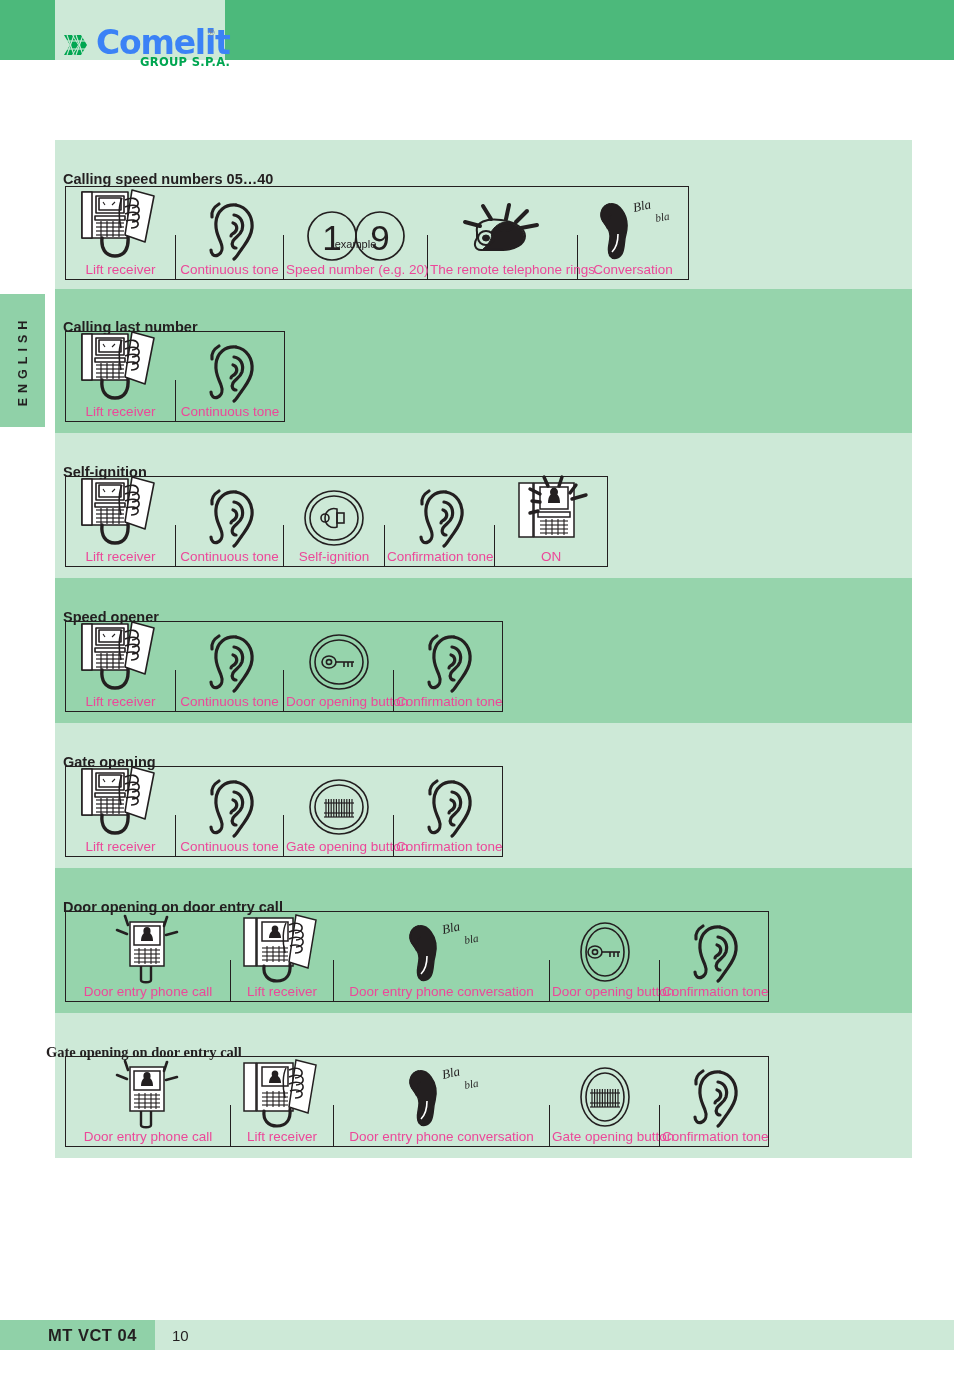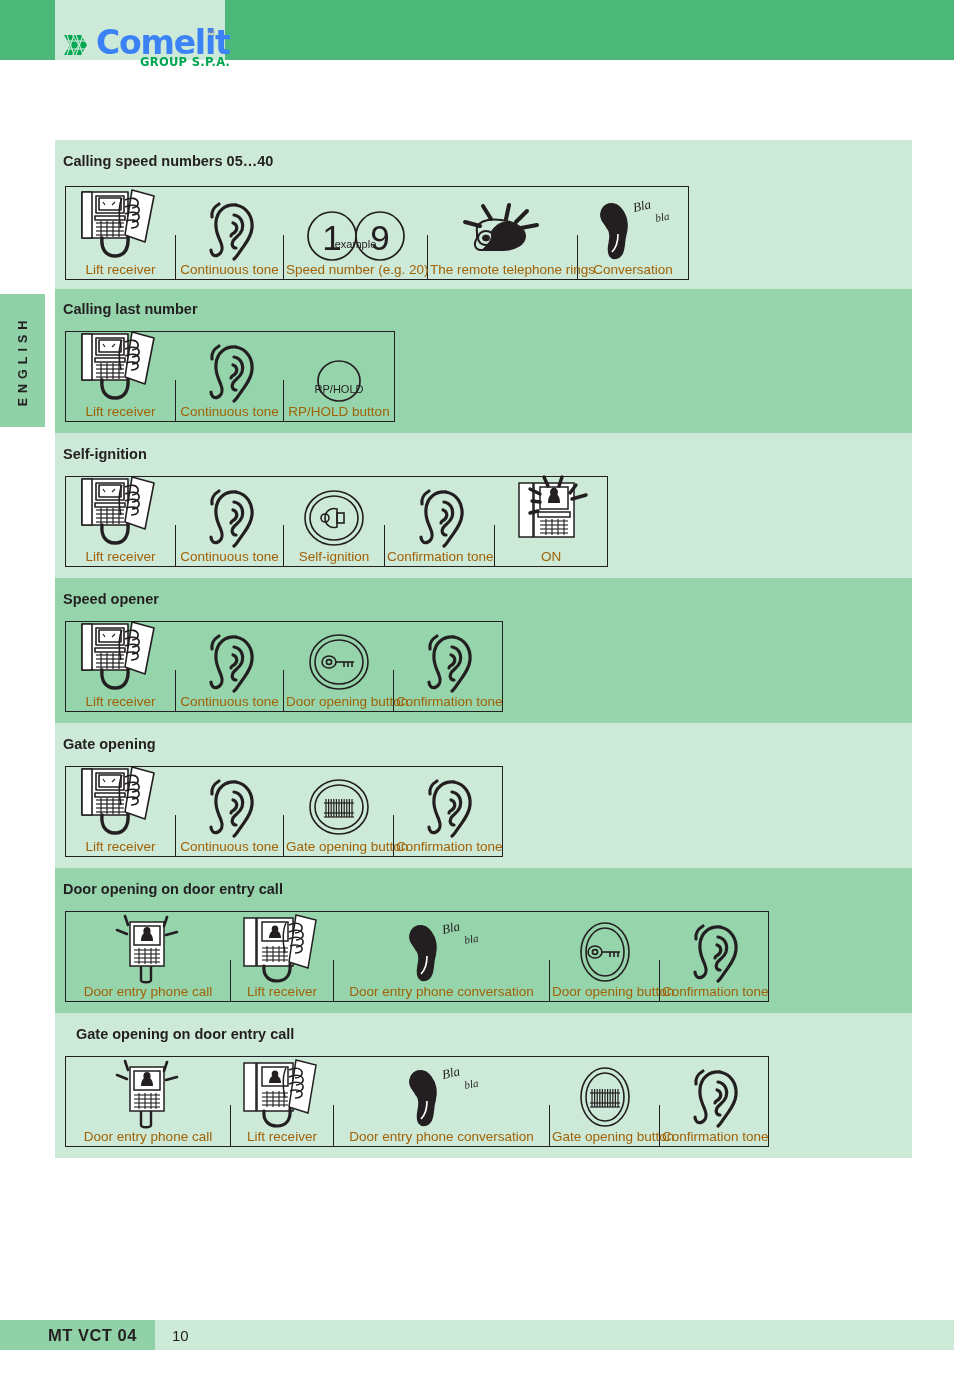--- a/index.html
+++ b/index.html
@@ -93,20 +93,21 @@
   .band.dark  { background: #96d4ac; }
 
   .sect-title {
     position: absolute;
     left: 8px;
     font-family: "Liberation Sans", sans-serif;
     font-weight: bold;
     font-size: 14.5px;
     color: #231f20;
     white-space: nowrap;
+    margin-top: 18px;
   }
 
   
   .steps {
     position: absolute;
     border: 1px solid #231f20;
     display: flex;
     background: transparent;
   }
   .step {
@@ -126,21 +127,21 @@
     display: flex;
     align-items: center;
     justify-content: center;
   }
   .step-label {
     width: 100%;
     text-align: center;
     font-family: "Liberation Sans", sans-serif;
     font-size: 13.5px;
     line-height: 1.05;
-    color: #a16207;
+    color: #ec4899;
     padding: 1px 2px 2px 2px;
     white-space: nowrap;
   }
   .step-cap {
     position: absolute;
     top: 3px; left: 0; right: 0;
     text-align: center;
     font-family: "Liberation Sans", sans-serif;
     font-size: 11px;
     color: #231f20;
@@ -359,29 +360,20 @@
                 <path d="M33 9 C44 11 50 21 49 32 C48 42 42 48 38 54 C35 58 33 62 31 63"></path>
                 <path d="M33 9 C22 8 14 15 13 26 C12 36 16 41 18 47 C20 52 19 57 15 59 C11 61 8 58 8 54"></path>
                 <path d="M31 19 C38 20 41 27 39 34 C37 40 32 41 30 45 C28 49 30 52 33 52"></path>
                 <path d="M30 27 C34 28 35 33 32 36 C30 38 28 38 28 40"></path>
                 <path d="M16 8 C11 11 8 16 9 21"></path>
               </g>
             </svg>
           </div>
           <div class="step-label">Continuous tone</div>
         </div>
-        <div class="step" style="width: 110px;">
-          <div class="step-cap">RP/HOLD</div>
-          <div class="step-art" style="padding-top: 12px;">
-            <svg width="46" height="46" viewBox="0 0 46 46">
-              <ellipse cx="23" cy="23" rx="21" ry="20" fill="none" stroke="#231f20" stroke-width="1.7"></ellipse>
-            </svg>
-          </div>
-          <div class="step-label">RP/HOLD button</div>
-        </div>
       </div>
       <div class="band light" style="top: 433px; height: 145px;"></div>
       <div class="sect-title" style="left: 63px; top: 446px;">Self-ignition</div>
       <div class="steps" style="left: 65px; top: 476px; height: 91px;">
         <div class="step" style="width: 110px;">
           <div class="step-art">
             <svg width="92" height="76" viewBox="0 0 92 76">
               <g fill="none" stroke="#231f20" stroke-width="1.6" stroke-linejoin="round">
                 <rect x="7" y="6" width="46" height="46" fill="#ffffff"></rect>
                 <rect x="7" y="6" width="10" height="46" fill="#ffffff"></rect>
@@ -776,21 +768,21 @@
                 <path d="M31 19 C38 20 41 27 39 34 C37 40 32 41 30 45 C28 49 30 52 33 52"></path>
                 <path d="M30 27 C34 28 35 33 32 36 C30 38 28 38 28 40"></path>
                 <path d="M16 8 C11 11 8 16 9 21"></path>
               </g>
             </svg>
           </div>
           <div class="step-label">Confirmation tone</div>
         </div>
       </div>
       <div class="band light" style="top: 1013px; height: 145px;"></div>
-      <div class="sect-title" style="left: 76px; top: 1026px;">Gate opening on door entry call</div>
+      <div class="sect-title" style="left: 46px; top: 1026px; font-family: Liberation Serif, serif;">Gate opening on door entry call</div>
       <div class="steps" style="left: 65px; top: 1056px; height: 91px;">
         <div class="step" style="width: 165px;">
           <div class="step-art">
             <svg width="90" height="74" viewBox="0 0 90 74">
               <g fill="none" stroke="#231f20" stroke-width="1.5">
                 <rect x="27" y="12" width="34" height="44" fill="#ffffff"></rect>
                 <rect x="31" y="16" width="26" height="19" fill="#ffffff"></rect>
                 <g stroke-width="1.1">
                   <line x1="31" y1="40" x2="57" y2="40"></line>
                   <line x1="31" y1="44" x2="57" y2="44"></line>

